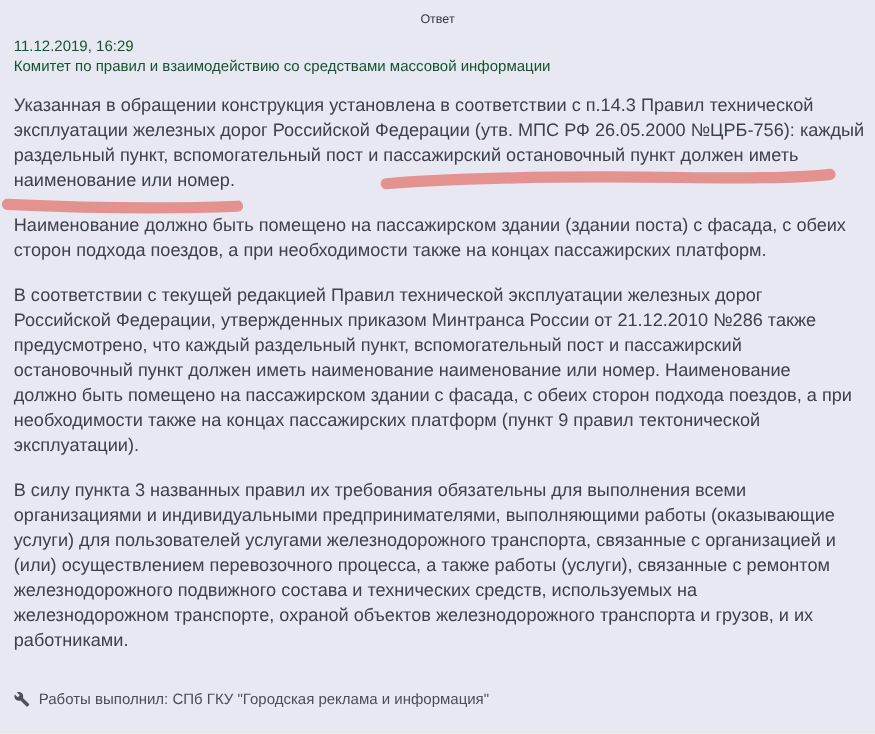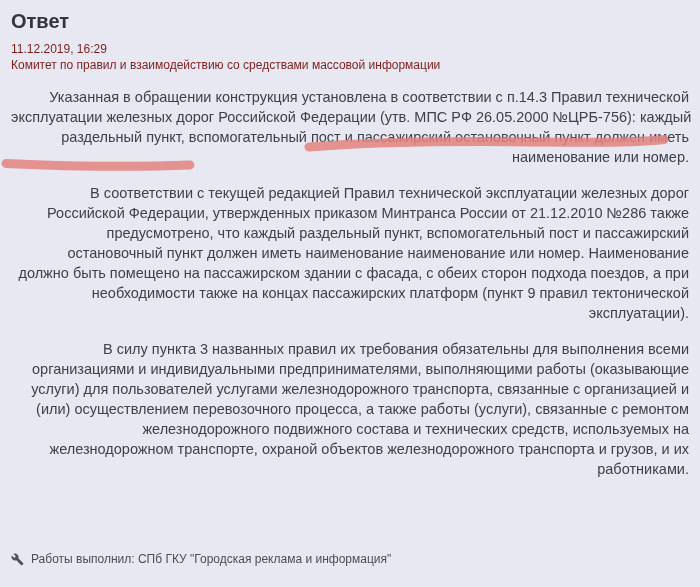--- a/index.html
+++ b/index.html
@@ -8,31 +8,32 @@
     width: 700px;
     height: 587px;
     box-sizing: border-box;
     padding: 10px 11px;
     background: #e7e8f2;
     font-family: "Liberation Sans", sans-serif;
     overflow: hidden;
   }
   .title {
     margin: 0 0 9px 0;
-    font-size: 20px;
-    font-weight: 700;
+    font-size: 10px;
+    font-weight: 400;
     color: #32343e;
+    text-align: center;
   }
   .meta {
     font-size: 12px;
     line-height: 15.5px;
-    color: #7f1d1d;
+    color: #14532d;
     margin-bottom: 14px;
   }
-  .body-text { position: relative; text-align: right; }
+  .body-text { position: relative; }
   .para {
     margin: 0 0 16px 0;
     font-size: 14.5px;
     line-height: 20px;
     color: #3e404a;
     white-space: pre;
   }
   .footer {
     position: absolute;
     left: 11px;
@@ -62,20 +63,22 @@
   <div class="meta">
     <div>11.12.2019, 16:29</div>
     <div>Комитет по правил и взаимодействию со средствами массовой информации</div>
   </div>
 
   <div class="body-text">
     <p class="para">Указанная в обращении конструкция установлена в соответствии с п.14.3 Правил технической
 эксплуатации железных дорог Российской Федерации (утв. МПС РФ 26.05.2000 №ЦРБ-756): каждый
 раздельный пункт, вспомогательный пост и пассажирский остановочный пункт должен иметь
 наименование или номер.</p>
+    <p class="para">Наименование должно быть помещено на пассажирском здании (здании поста) с фасада, с обеих
+сторон подхода поездов, а при необходимости также на концах пассажирских платформ.</p>
     <p class="para">В соответствии с текущей редакцией Правил технической эксплуатации железных дорог
 Российской Федерации, утвержденных приказом Минтранса России от 21.12.2010 №286 также
 предусмотрено, что каждый раздельный пункт, вспомогательный пост и пассажирский
 остановочный пункт должен иметь наименование наименование или номер. Наименование
 должно быть помещено на пассажирском здании с фасада, с обеих сторон подхода поездов, а при
 необходимости также на концах пассажирских платформ (пункт 9 правил тектонической
 эксплуатации).</p>
     <p class="para">В силу пункта 3 названных правил их требования обязательны для выполнения всеми
 организациями и индивидуальными предпринимателями, выполняющими работы (оказывающие
 услуги) для пользователей услугами железнодорожного транспорта, связанные с организацией и

